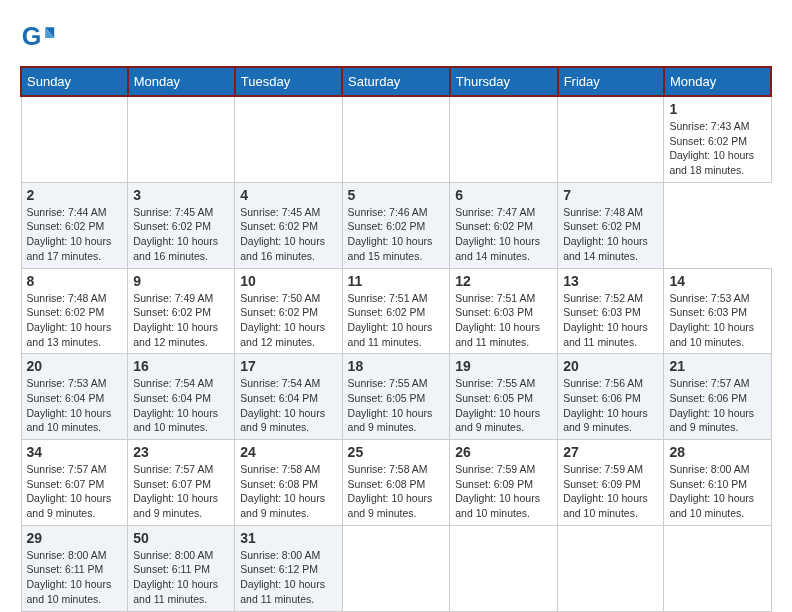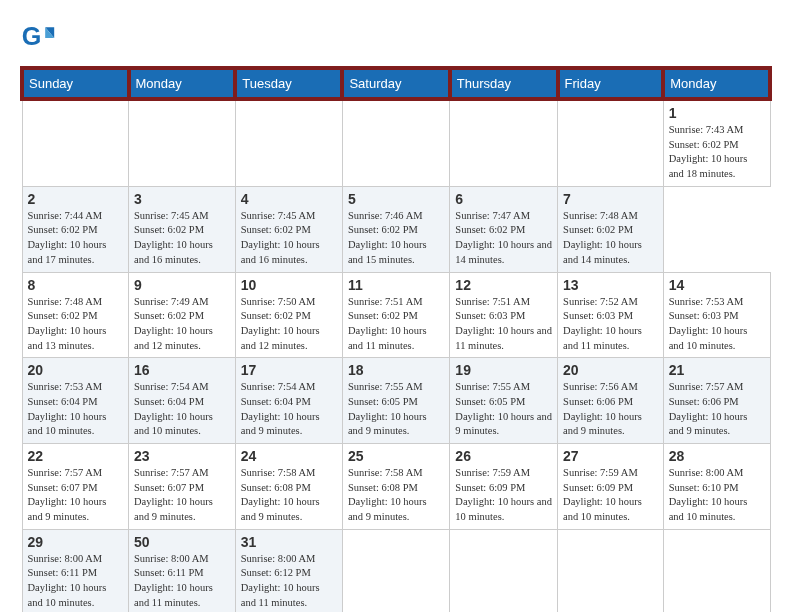--- a/index.html
+++ b/index.html
@@ -50,21 +50,21 @@
       border-collapse: collapse;
       font-size: 11px;
     }
     .calendar th {
       background-color: #1a6db5;
       color: #fff;
       text-align: left;
       padding: 6px 5px;
       font-size: 13px;
       font-weight: normal;
-      border: 4px solid #7f1d1d;
+      border: 2px solid #7f1d1d;
     }
     .calendar td {
       border: 1px solid #ccc;
       vertical-align: top;
       padding: 4px 5px;
       width: 113px;
       min-height: 80px;
       background: #fff;
     }
     .calendar tr:nth-child(even) td {
@@ -74,21 +74,20 @@
       font-size: 14px;
       font-weight: bold;
       color: #333;
       display: block;
       margin-bottom: 2px;
     }
     .day-info {
       color: #333;
       font-size: 10.5px;
       line-height: 1.4;
-      font-family: Liberation Serif, serif;
     }
     .empty-cell {
       background: #fff !important;
     }
   </style>
 </head>
 <body>
 
 <div class="header">
   <div class="logo">
@@ -215,21 +214,21 @@
           <span class="day-number">20</span>
           <div class="day-info">Sunrise: 7:56 AM<br>Sunset: 6:06 PM<br>Daylight: 10 hours and 9 minutes.</div>
         </td>
         <td>
           <span class="day-number">21</span>
           <div class="day-info">Sunrise: 7:57 AM<br>Sunset: 6:06 PM<br>Daylight: 10 hours and 9 minutes.</div>
         </td>
       </tr>
       <tr>
         <td>
-          <span class="day-number">22</span>
+          <span class="day-number">34</span>
           <div class="day-info">Sunrise: 7:57 AM<br>Sunset: 6:07 PM<br>Daylight: 10 hours and 9 minutes.</div>
         </td>
         <td>
           <span class="day-number">23</span>
           <div class="day-info">Sunrise: 7:57 AM<br>Sunset: 6:07 PM<br>Daylight: 10 hours and 9 minutes.</div>
         </td>
         <td>
           <span class="day-number">24</span>
           <div class="day-info">Sunrise: 7:58 AM<br>Sunset: 6:08 PM<br>Daylight: 10 hours and 9 minutes.</div>
         </td>

